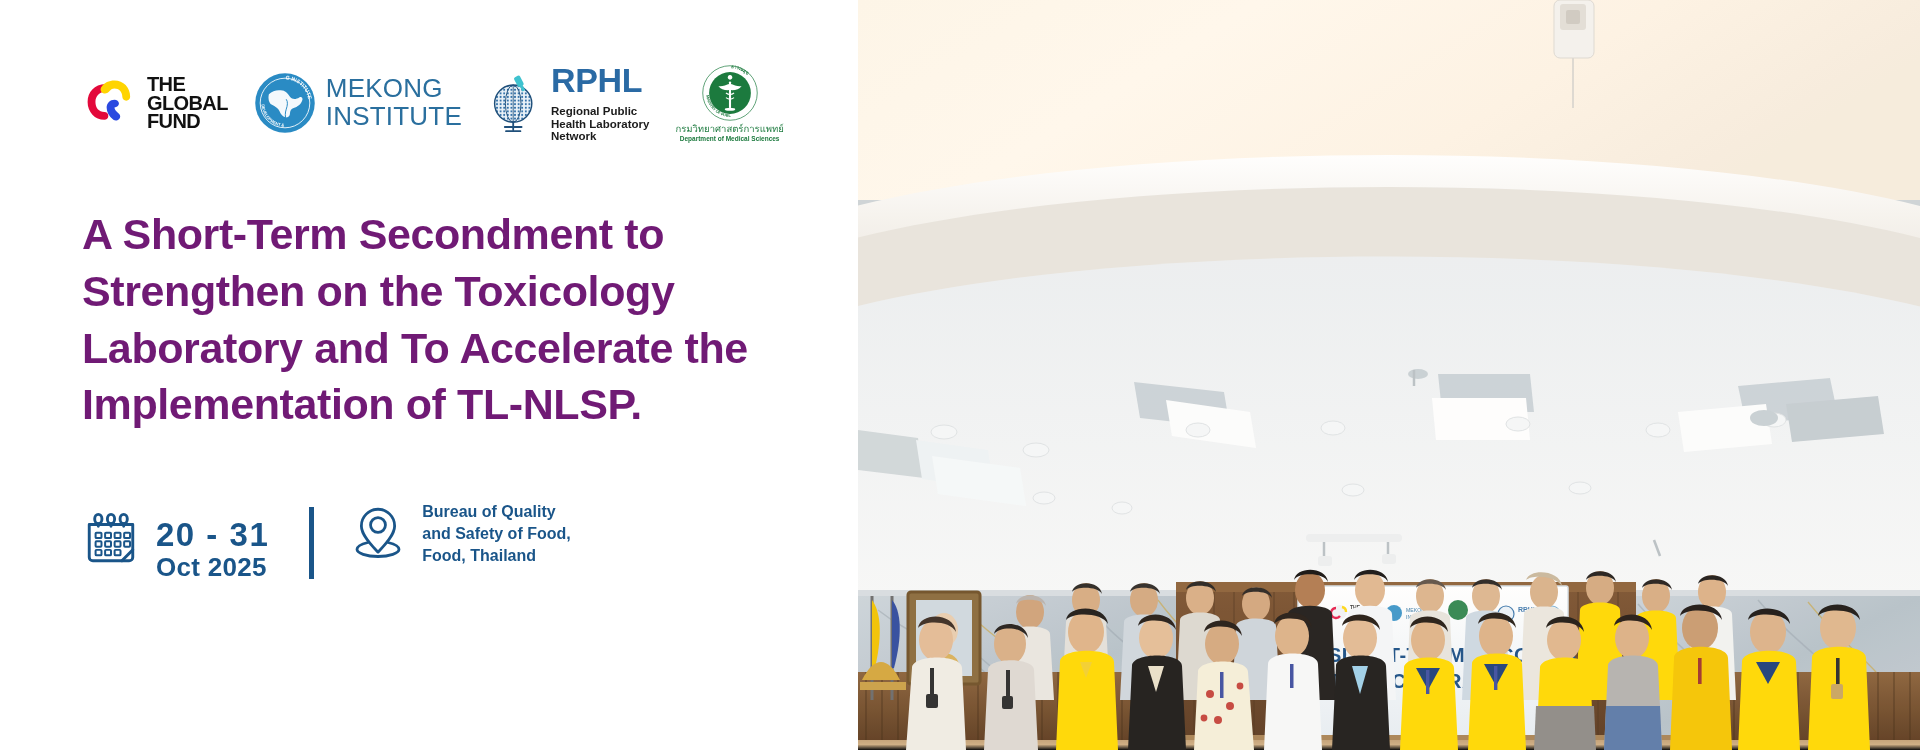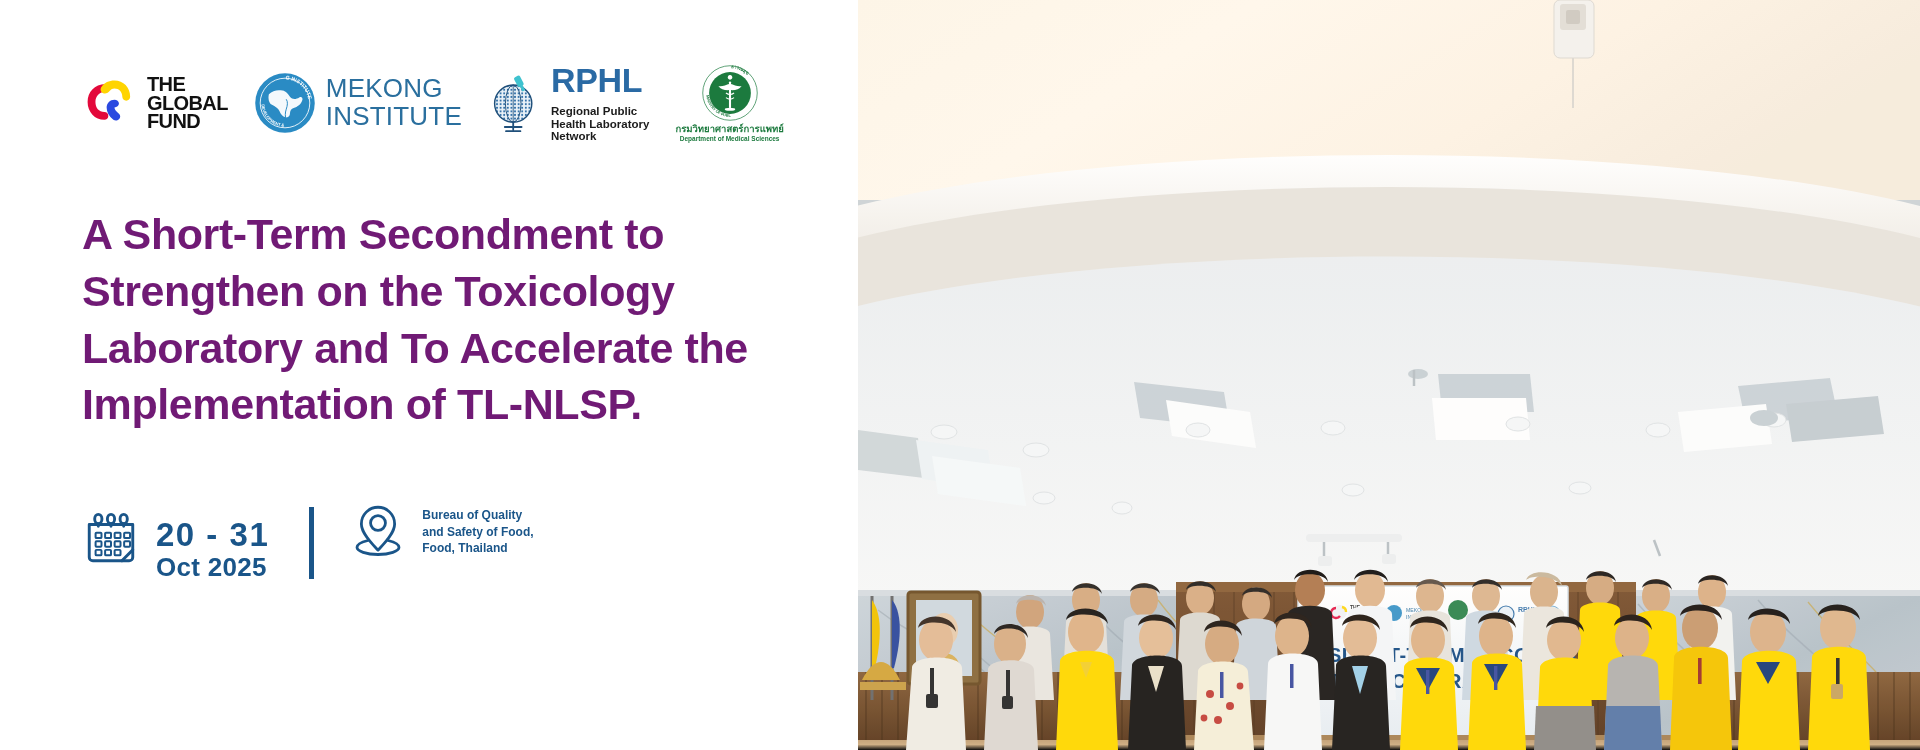--- a/index.html
+++ b/index.html
@@ -72,21 +72,21 @@
   .rphl-sub {
     font-size: 11.5px; font-weight: bold; color: #1b1b1b;
     line-height: 1.12; display: block; margin-top: 8px;
   }
   .rphl-sub span { display: block; }
 
   
   .dmsc-logo { flex-direction: column; gap: 2px; align-items: center; }
   .dmsc-seal { width: 58px; height: 58px; position: relative; }
   .dmsc-text { text-align: center; line-height: 1.1; }
-  .dmsc-th { font-size: 9.5px; font-weight: bold; color: #1c7a3e; display: block; }
+  .dmsc-th { font-size: 9.5px; font-weight: normal; color: #1c7a3e; display: block; }
   .dmsc-en { font-size: 6.5px; font-weight: bold; color: #1c7a3e; display: block; }
 
   
   .headline {
     margin-top: 62px;
     font-family: "Liberation Sans", sans-serif;
     font-weight: bold;
     font-size: 43px;
     line-height: 1.32;
     letter-spacing: -0.4px;
@@ -112,21 +112,21 @@
 
   .meta-divider {
     width: 5px;
     height: 72px;
     background: #1a5589;
     margin: 6px 36px 0 40px;
     flex: 0 0 5px;
   }
 
   .venue-text {
-    color: #1a5589; font-weight: bold; font-size: 12px;
+    color: #1a5589; font-weight: bold; font-size: 16px;
     line-height: 1.38;
   }
   .venue-text span { display: block; }
 
   
   .photo-panel {
     position: relative;
     width: 1062px; height: 750px;
     flex: 0 0 1062px;
     overflow: hidden;

